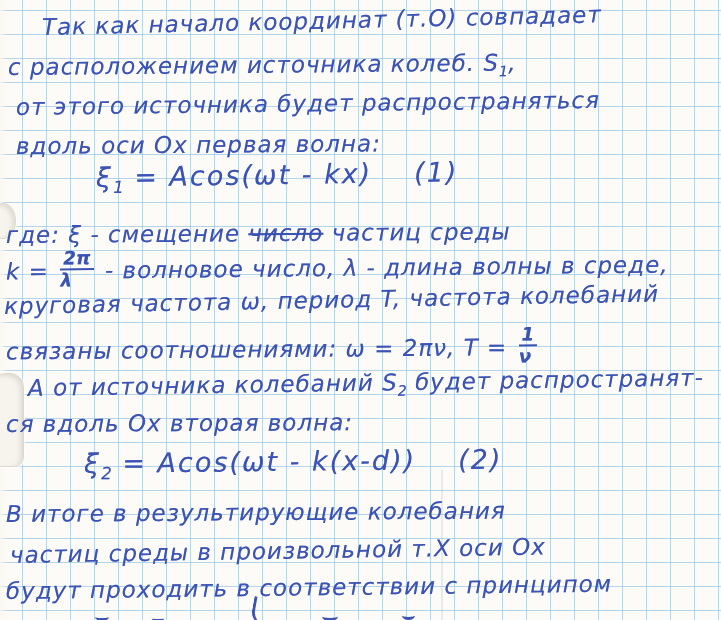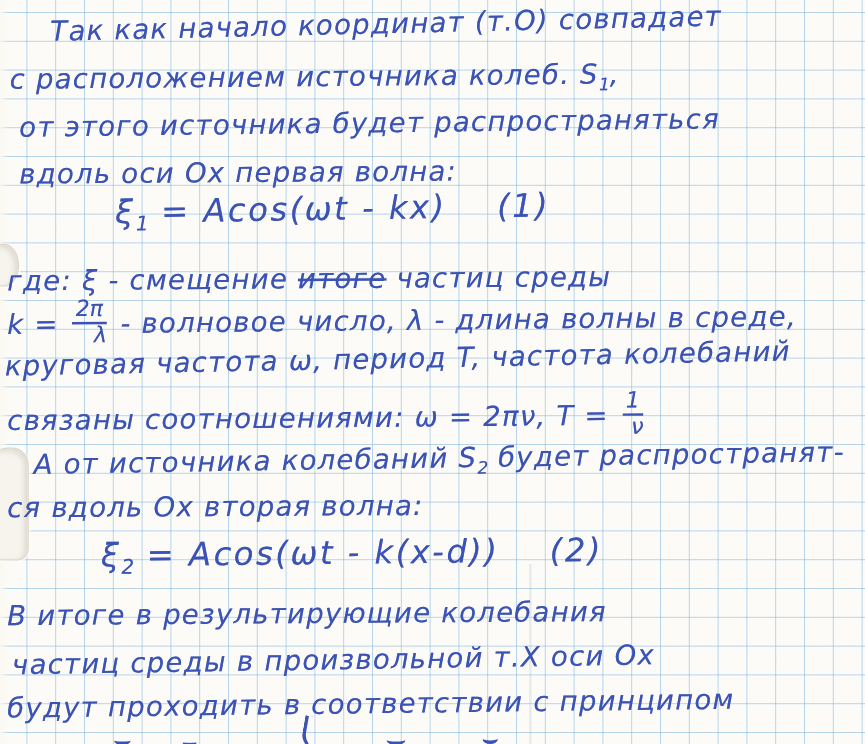--- a/index.html
+++ b/index.html
@@ -21,22 +21,22 @@
   .hole2{left:-8px;top:373px;width:30px;height:92px;border-radius:14px 14px 10px 10px;}
   .hw{
     position:absolute;color:#3b53b4;font-style:italic;font-size:23px;
     letter-spacing:1px;white-space:nowrap;transform-origin:left center;line-height:1.25;
     text-shadow:0 0 .5px rgba(59,83,180,.55);
   }
   .eq{font-size:27px;letter-spacing:2px;}
   .eq .eqlabel{margin-left:42px;}
   sub{font-size:.62em;letter-spacing:0;}
   .strike{text-decoration:line-through;text-decoration-thickness:2px;}
-  .frac{display:inline-block;vertical-align:-8px;text-align:right;line-height:1;
-    font-size:.8em;margin:0 3px;letter-spacing:0;}
+  .frac{display:inline-block;vertical-align:-8px;text-align:left;line-height:1;
+    font-size:.8em;margin:0 3px;letter-spacing:0;font-weight:bold;}
   .frac .num{display:block;border-bottom:2px solid #3b53b4;padding:0 3px 1px;}
   .frac .den{display:block;padding-top:1px;}
   .l1{left:42px;top:13px;transform:rotate(-1.3deg);}
   .l2{left:8px;top:53px;transform:rotate(-0.5deg);}
   .l3{left:16px;top:93px;transform:rotate(-0.7deg);}
   .l4{left:16px;top:132px;transform:rotate(-0.4deg);}
   .eq1{left:96px;top:161px;transform:rotate(-0.9deg);}
   .l6{left:6px;top:221px;transform:rotate(-0.4deg);}
   .l7{left:6px;top:250px;transform:rotate(-0.6deg);}
   .l8{left:4px;top:292px;transform:rotate(-1.1deg);}
@@ -69,21 +69,21 @@
   <div class="hw l1">Так как начало координат (т.О) совпадает</div>
 
   <div class="hw l2"><span>с расположением источника колеб. S</span><sub>1</sub><span>,</span></div>
 
   <div class="hw l3">от этого источника будет распространяться</div>
 
   <div class="hw l4">вдоль оси Ox первая волна:</div>
 
   <div class="hw eq eq1"><span>ξ</span><sub>1</sub><span> = Acos(ωt - kx)</span><span class="eqlabel">(1)</span></div>
 
-  <div class="hw l6"><span>где: ξ - смещение </span><span class="strike">итоге</span><span> частиц среды</span></div>
+  <div class="hw l6"><span>где: ξ - смещение </span><span class="strike">число</span><span> частиц среды</span></div>
 
   <div class="hw l7"><span>k = </span><span class="frac"><span class="num">2π</span><span class="den">λ</span></span><span> - волновое число, λ - длина волны в среде,</span></div>
 
   <div class="hw l8">круговая частота ω, период T, частота колебаний</div>
 
   <div class="hw l9"><span>связаны соотношениями: ω = 2πν, T = </span><span class="frac"><span class="num">1</span><span class="den">ν</span></span></div>
 
   <div class="hw l10"><span>А от источника колебаний S</span><sub>2</sub><span> будет распространят-</span></div>
 
   <div class="hw l11">ся вдоль Ox вторая волна:</div>

